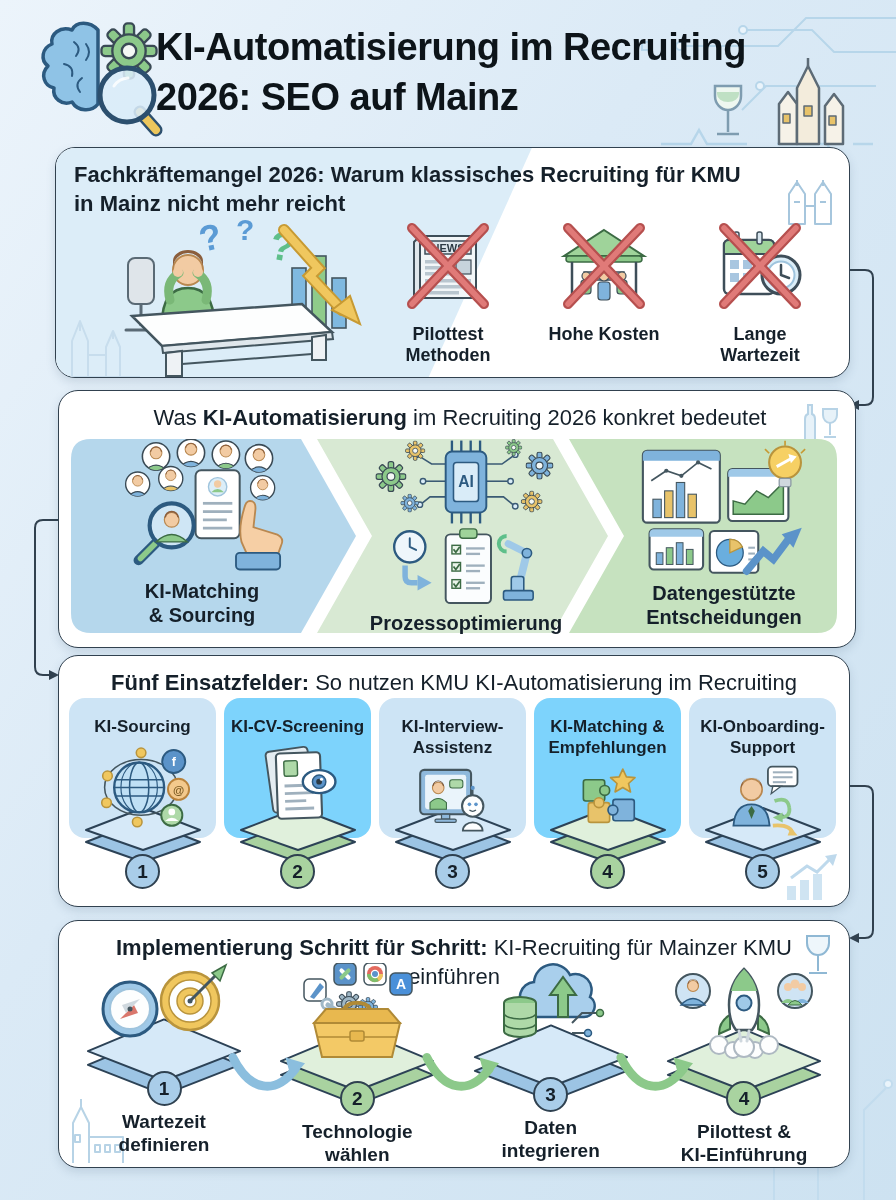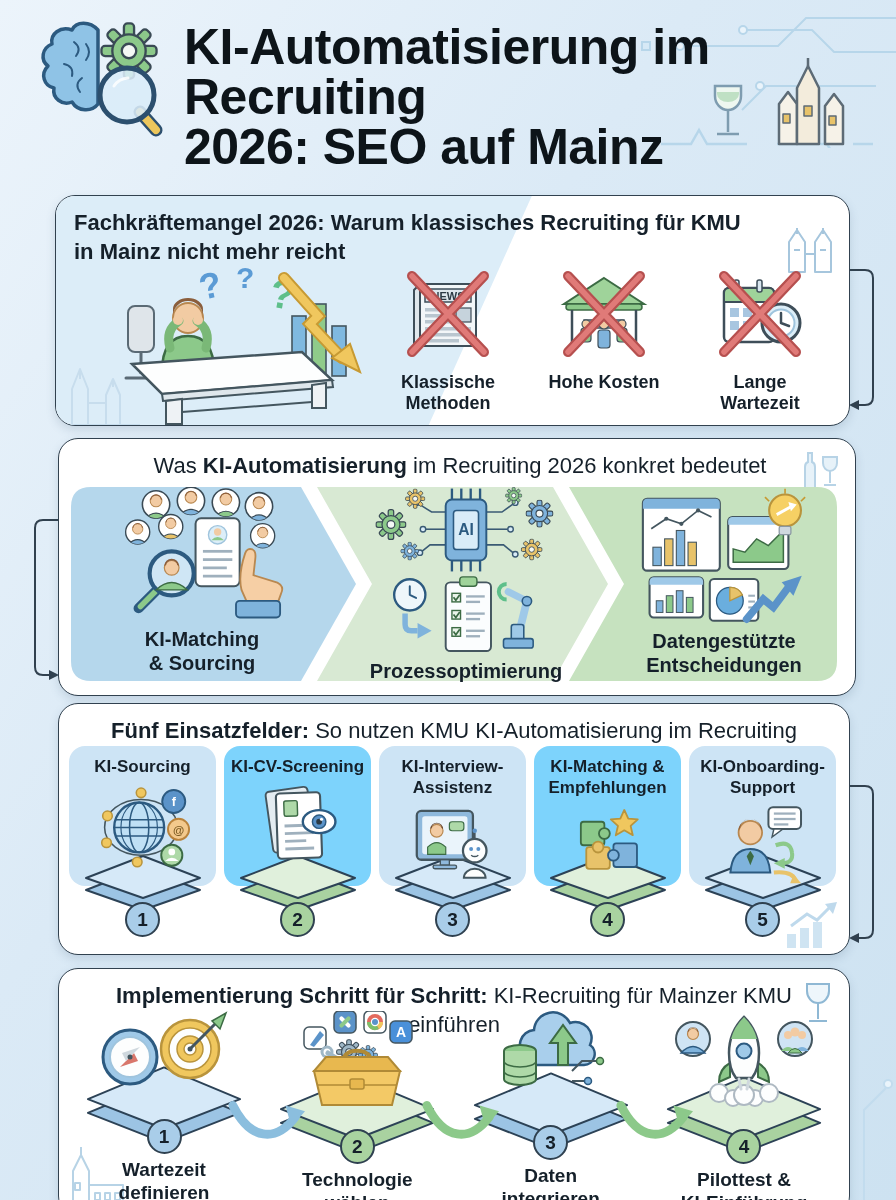--- a/index.html
+++ b/index.html
@@ -4,44 +4,44 @@
 <style>
   html,body{margin:0;padding:0;}
   body{
     width:896px;height:1200px;position:relative;overflow:hidden;
     font-family:"Liberation Sans", sans-serif;color:#15202a;
     background:linear-gradient(125deg,#ecf4fb 0%,#dbeaf6 40%,#cde2f1 100%);
   }
   .deco{position:absolute;pointer-events:none;}
   
   #header-icon{position:absolute;left:34px;top:16px;}
-  #page-title{position:absolute;left:184px;top:22px;font-size:50px;line-height:50px;
+  #page-title{position:absolute;left:156px;top:22px;font-size:38px;line-height:50px;
     font-weight:700;letter-spacing:-.5px;color:#0d1419;}
   
   .card{position:absolute;background:#fff;border:1.8px solid #31414f;border-radius:20px;
-    box-shadow:0 4px 10px rgba(70,100,130,.18);margin-top:48px;}
+    box-shadow:0 4px 10px rgba(70,100,130,.18);}
   #card1{left:55px;top:147px;width:793px;height:229px;overflow:hidden;}
   #card1-tint{position:absolute;left:0;top:0;width:100%;height:100%;
     background:#dcedf8;clip-path:polygon(0 0,60% 0,47% 100%,0 100%);}
   .card-title{position:relative;font-size:22px;font-weight:700;line-height:29px;margin:12px 18px 0;}
   .card-title .reg{font-weight:400;}
   .center{text-align:center;}
   #problem-row{position:absolute;right:26px;top:68px;display:flex;gap:30px;}
   .problem{width:126px;display:flex;flex-direction:column;align-items:center;}
   .problem-label{font-size:18px;font-weight:600;line-height:21px;text-align:center;margin-top:8px;}
   #card2{left:58px;top:390px;width:790px;height:256px;padding-left:6px;}
   #chevron-wrap{position:absolute;left:12px;top:48px;width:766px;height:194px;}
   #chevron-bg{position:absolute;left:0;top:0;}
   .chev-content{position:absolute;top:0;height:224px;display:flex;flex-direction:column;
     align-items:center;justify-content:flex-start;}
   .chev-label{font-size:20px;font-weight:700;line-height:24px;text-align:center;margin-top:4px;}
   #card3{left:58px;top:655px;width:790px;height:250px;}
   #fields-row{position:absolute;left:10px;top:42px;width:770px;display:flex;gap:8px;}
   .field-col{width:147px;display:flex;flex-direction:column;align-items:center;}
-  .field-card{width:147px;height:140px;border-radius:16px;padding-top:10px;box-sizing:border-box;
+  .field-card{width:147px;height:140px;border-radius:16px;padding-top:18px;box-sizing:border-box;
     display:flex;flex-direction:column;align-items:center;}
   .field-card.blue{background:#cde4f5;}
   .field-card.green{background:#7dd3fc;}
   .field-label{font-size:17px;font-weight:700;line-height:21px;text-align:center;}
   .field-icon{position:relative;z-index:2;margin-top:2px;}
   .pedestal{position:relative;z-index:1;margin-top:-32px;}
   .numc{width:35px;height:35px;border-radius:50%;border:2.4px solid #2f4150;display:flex;
     align-items:center;justify-content:center;font-size:19px;font-weight:700;
     position:relative;z-index:3;background:#a9cde9;box-sizing:border-box;}
   .numc.green{background:#a9d3a0;}
@@ -224,21 +224,21 @@
           <rect x="27" y="69" width="46" height="3.5"></rect>
             <rect x="27" y="75" width="34" height="3.5"></rect>
         </g>
         <rect x="58" y="44" width="15" height="14" fill="#c6d3dc" stroke="#3e4e59" stroke-width="1.2"></rect>
         <g stroke-linecap="round">
             <path d="M14,12 86,88 M86,12 14,88" stroke="#b6504f" stroke-width="10"></path>
             <path d="M14,12 86,88 M86,12 14,88" stroke="#e07a78" stroke-width="5.5"></path>
           </g>
       </svg>
       <div class="problem-label">
-        <span>Klassische</span><br>
+        <span>Pilottest</span><br>
         <span>Methoden</span>
       </div>
     </div>
     <div class="problem">
       <svg width="100" height="100" viewBox="0 0 100 100">
         <polygon points="50,14 90,40 10,40" fill="#9fd39a" stroke="#3c6b44" stroke-width="2"></polygon>
         <rect x="12" y="40" width="76" height="6" rx="3" fill="#8cc98a" stroke="#3c6b44" stroke-width="1.5"></rect>
         <line x1="18" y1="46" x2="18" y2="84" stroke="#3e4e59" stroke-width="2.5"></line>
         <line x1="82" y1="46" x2="82" y2="84" stroke="#3e4e59" stroke-width="2.5"></line>
         <rect x="30" y="56" width="40" height="8" fill="#d7e5ee" stroke="#3e4e59" stroke-width="1.5"></rect>

